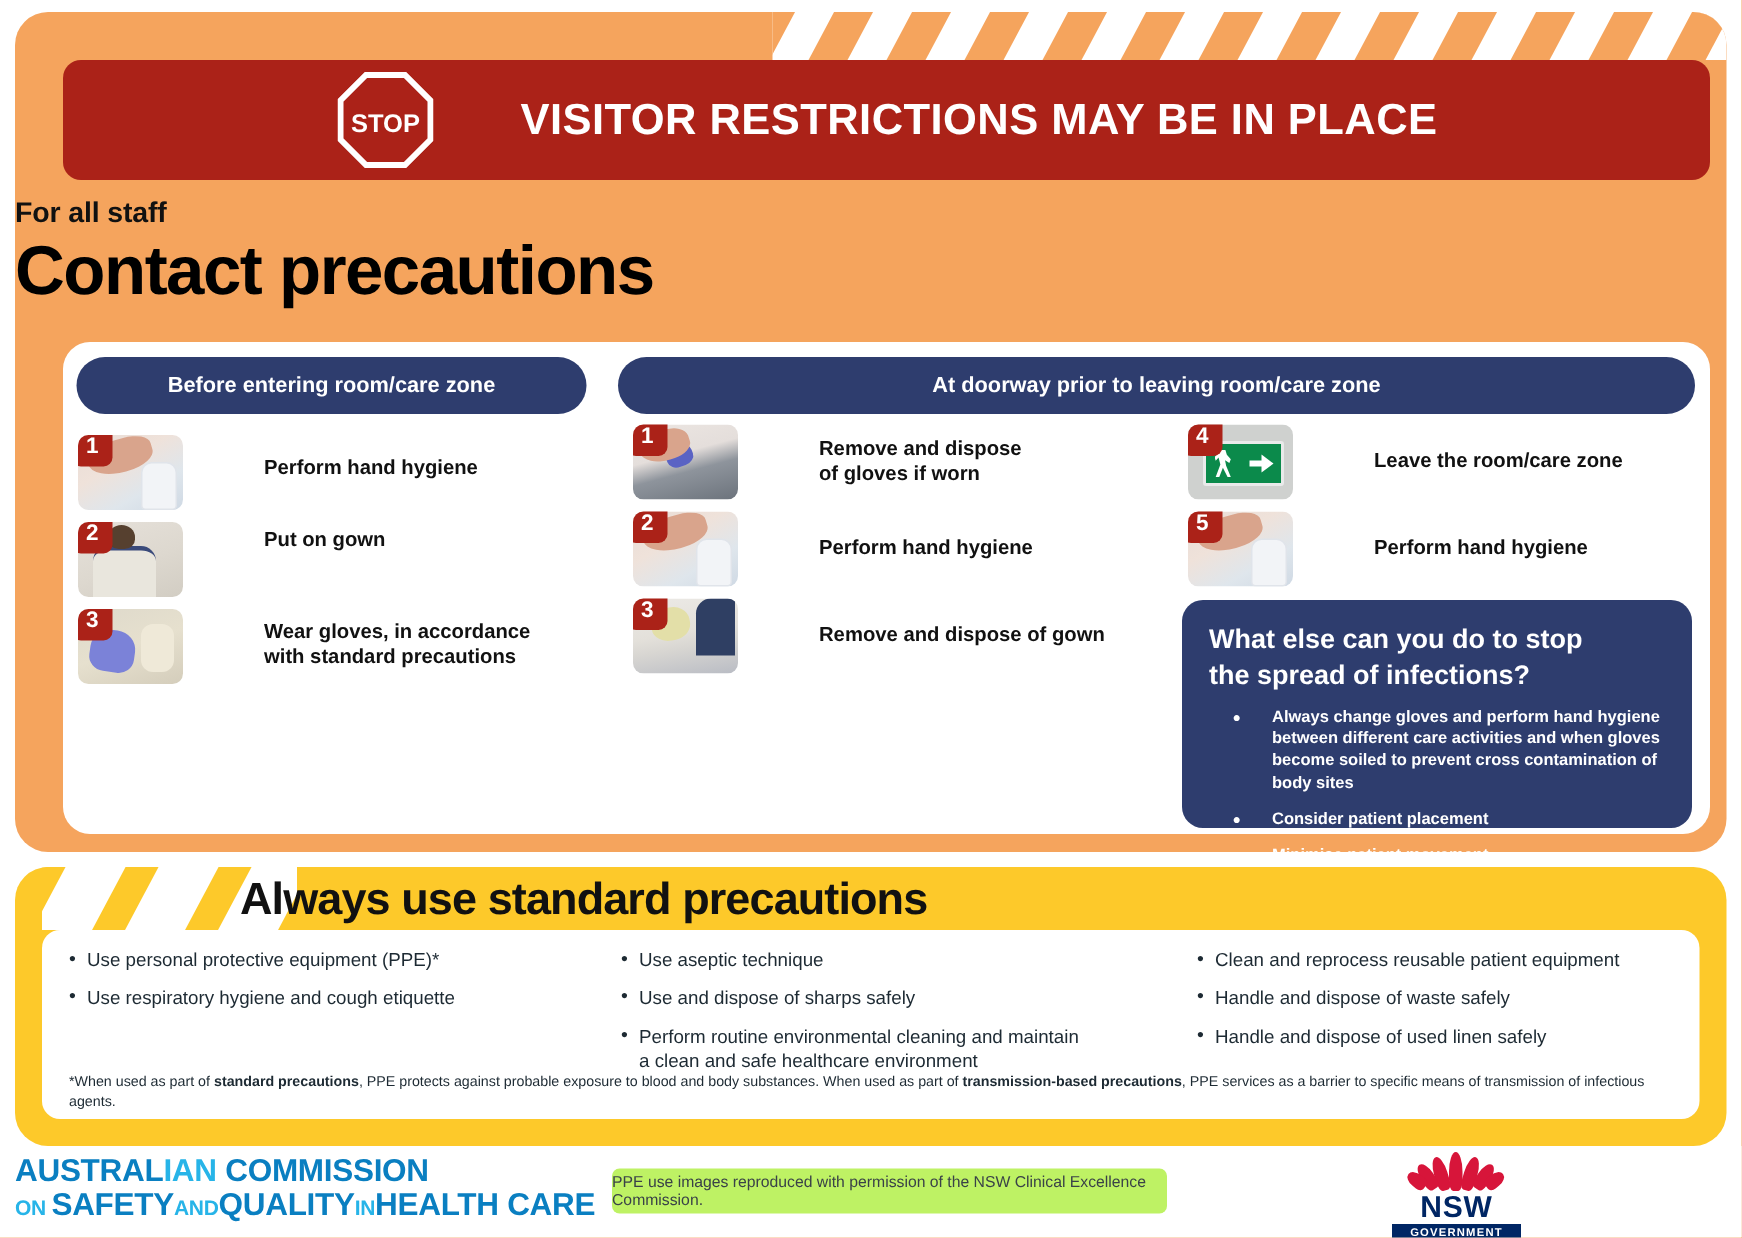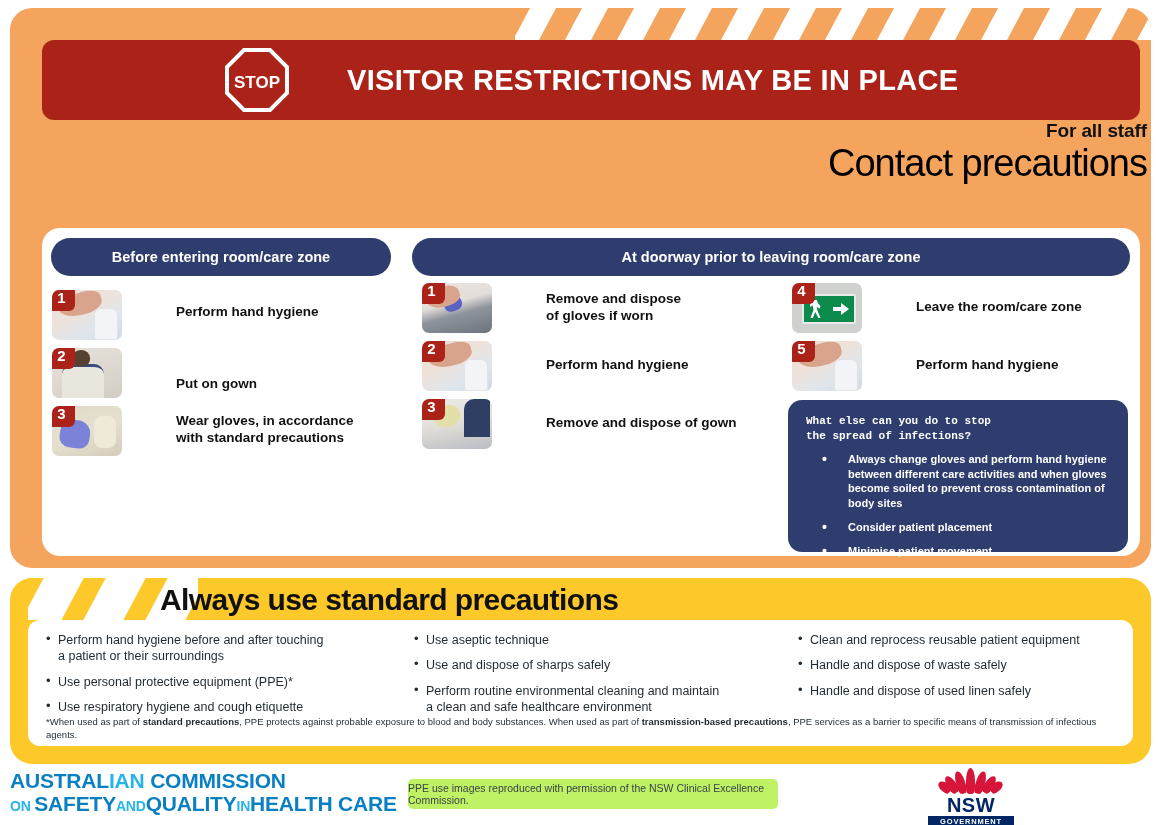--- a/index.html
+++ b/index.html
@@ -38,23 +38,23 @@
     position:absolute;left:183px;top:8px;width:64px;height:64px;
   }
   #red-header-title{
     position:absolute;left:305px;top:0;height:80px;
     display:flex;align-items:center;
     color:#ffffff;font-size:29px;font-weight:bold;
     letter-spacing:0.3px;
   }
 
   
-  #title-block{position:absolute;left:0;top:112px;width:1137px;text-align:right;}
+  #title-block{position:absolute;left:0;top:124px;width:1137px;text-align:left;}
   #title-eyebrow{font-size:19px;font-weight:bold;color:#111111;letter-spacing:-0.1px;}
-  #title-main{font-size:38px;font-weight:normal;color:#000000;line-height:1.05;margin-top:2px;letter-spacing:-1px;}
+  #title-main{font-size:46px;font-weight:bold;color:#000000;line-height:1.05;margin-top:2px;letter-spacing:-1px;}
   #title-sub{font-size:20px;font-weight:bold;color:#111111;margin-top:4px;}
 
   
   #white-card{
     position:absolute;left:32px;top:220px;width:1098px;height:328px;
     background:#ffffff;border-radius:18px;
   }
 
   .col-header{
     position:absolute;height:38px;background:#2e3d6e;border-radius:19px;
@@ -123,21 +123,21 @@
   .ph-exit .arrow:before{content:"";position:absolute;left:0;top:6px;width:11px;height:4px;background:#fff;}
   .ph-exit .arrow:after{content:"";position:absolute;right:0;top:2px;width:0;height:0;
     border-left:8px solid #fff;border-top:6px solid transparent;border-bottom:6px solid transparent;}
 
   
   #info-box{
     position:absolute;left:778px;top:392px;width:340px;height:152px;
     background:#2e3d6e;border-radius:14px;color:#ffffff;
     padding:14px 16px 0 18px;box-sizing:border-box;
   }
-  #info-title{font-size:11px;font-weight:bold;line-height:1.35;white-space:pre-line;font-family:Liberation Mono, monospace;}
+  #info-title{font-size:18px;font-weight:bold;line-height:1.35;white-space:pre-line;}
   #info-list{margin:8px 0 0 0;padding:0;list-style:none;}
   #info-list li{
     position:relative;padding-left:42px;margin-bottom:9px;
     font-size:11px;font-weight:bold;line-height:1.35;
   }
   #info-list li:before{
     content:"\2022";position:absolute;left:16px;top:-2px;font-size:14px;
   }
 
   
@@ -245,21 +245,21 @@
         <div class="badge">1</div>
       </div>
       <div class="step-label" style="margin-left:54px;margin-top:14px;">Perform hand hygiene</div>
     </div>
 
     <div class="step" style="left:10px;top:120px;">
       <div class="thumb">
         <div class="ph ph-gown"></div>
         <div class="badge">2</div>
       </div>
-      <div class="step-label" style="margin-left:54px;margin-top:28px;">Put on gown</div>
+      <div class="step-label" style="margin-left:54px;margin-top:4px;">Put on gown</div>
     </div>
 
     <div class="step" style="left:10px;top:178px;">
       <div class="thumb">
         <div class="ph ph-gloves"></div>
         <div class="badge">3</div>
       </div>
       <div class="step-label" style="margin-left:54px;margin-top:7px;">Wear gloves, in accordance
 with standard precautions</div>
     </div>
@@ -329,22 +329,20 @@
   <div id="yellow-stripes">
       <div class="wbar" style="left: 4px;"></div>
       <div class="wbar" style="left: 66px;"></div>
       <div class="wbar" style="left: 128px;"></div>
     </div>
   <div id="yellow-title">Always use standard precautions</div>
 
   <div id="yellow-card">
     <div id="sp-col-1" class="sp-col">
       <ul>
-        <li>Perform hand hygiene before and after touching
-a patient or their surroundings</li>
         <li>Use personal protective equipment (PPE)*</li>
         <li>Use respiratory hygiene and cough etiquette</li>
       </ul>
     </div>
     <div id="sp-col-2" class="sp-col">
       <ul>
         <li>Use aseptic technique</li>
         <li>Use and dispose of sharps safely</li>
         <li>Perform routine environmental cleaning and maintain
 a clean and safe healthcare environment</li>

